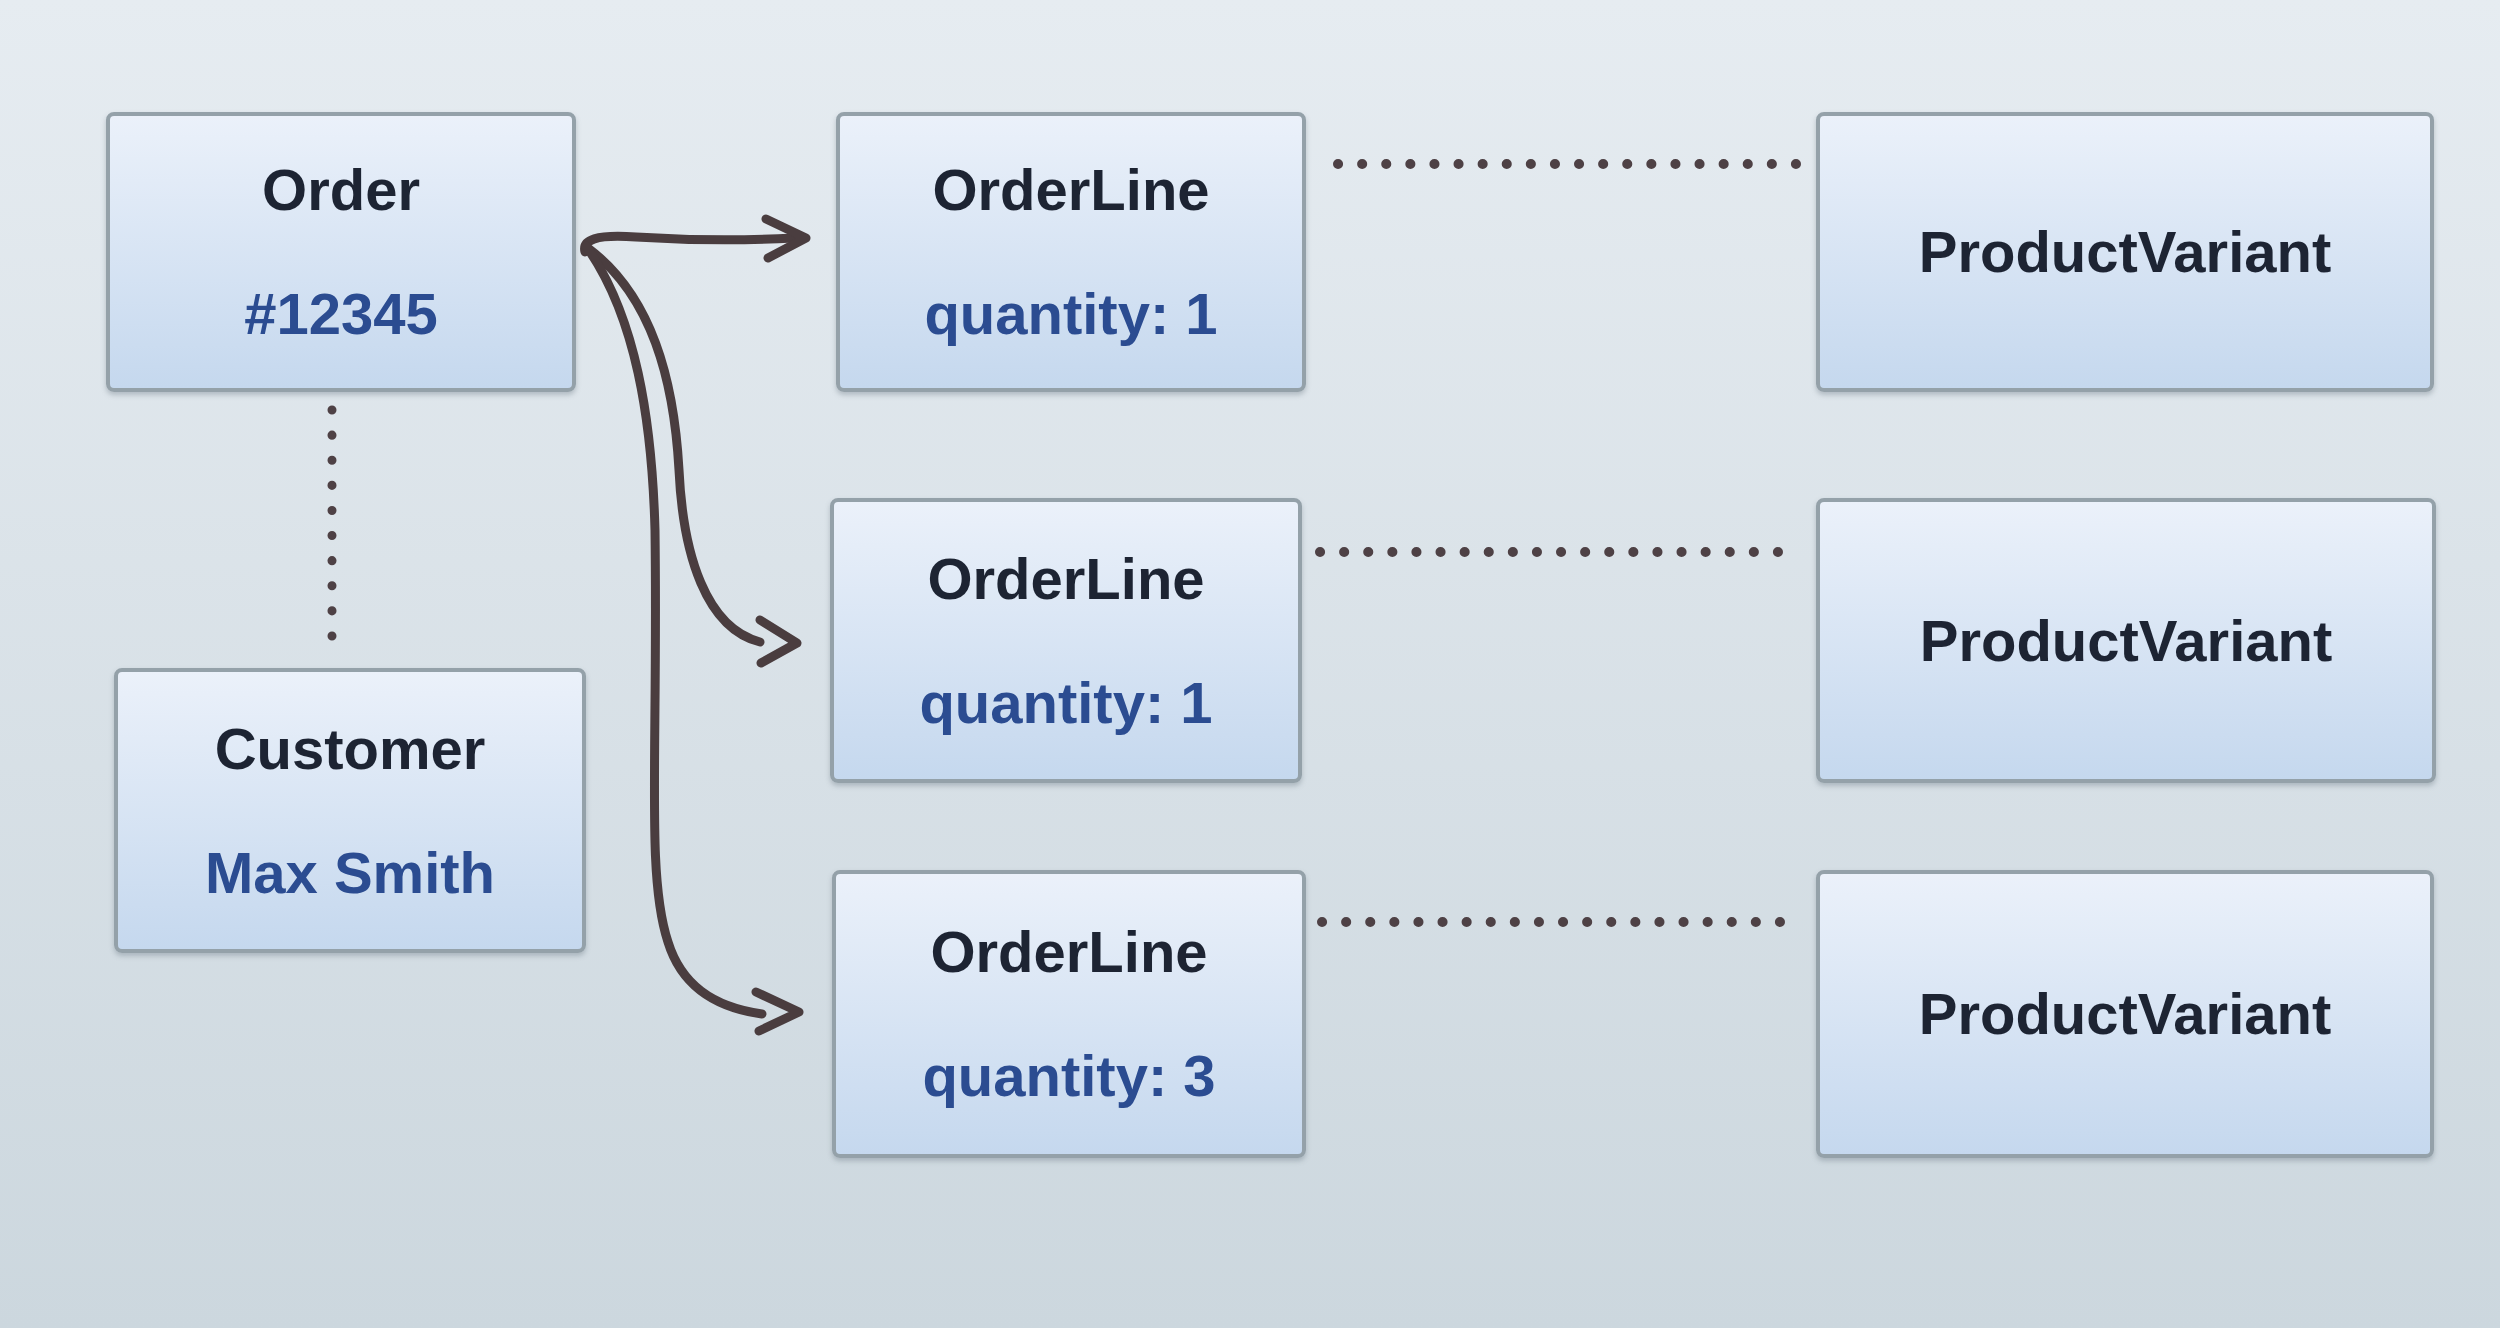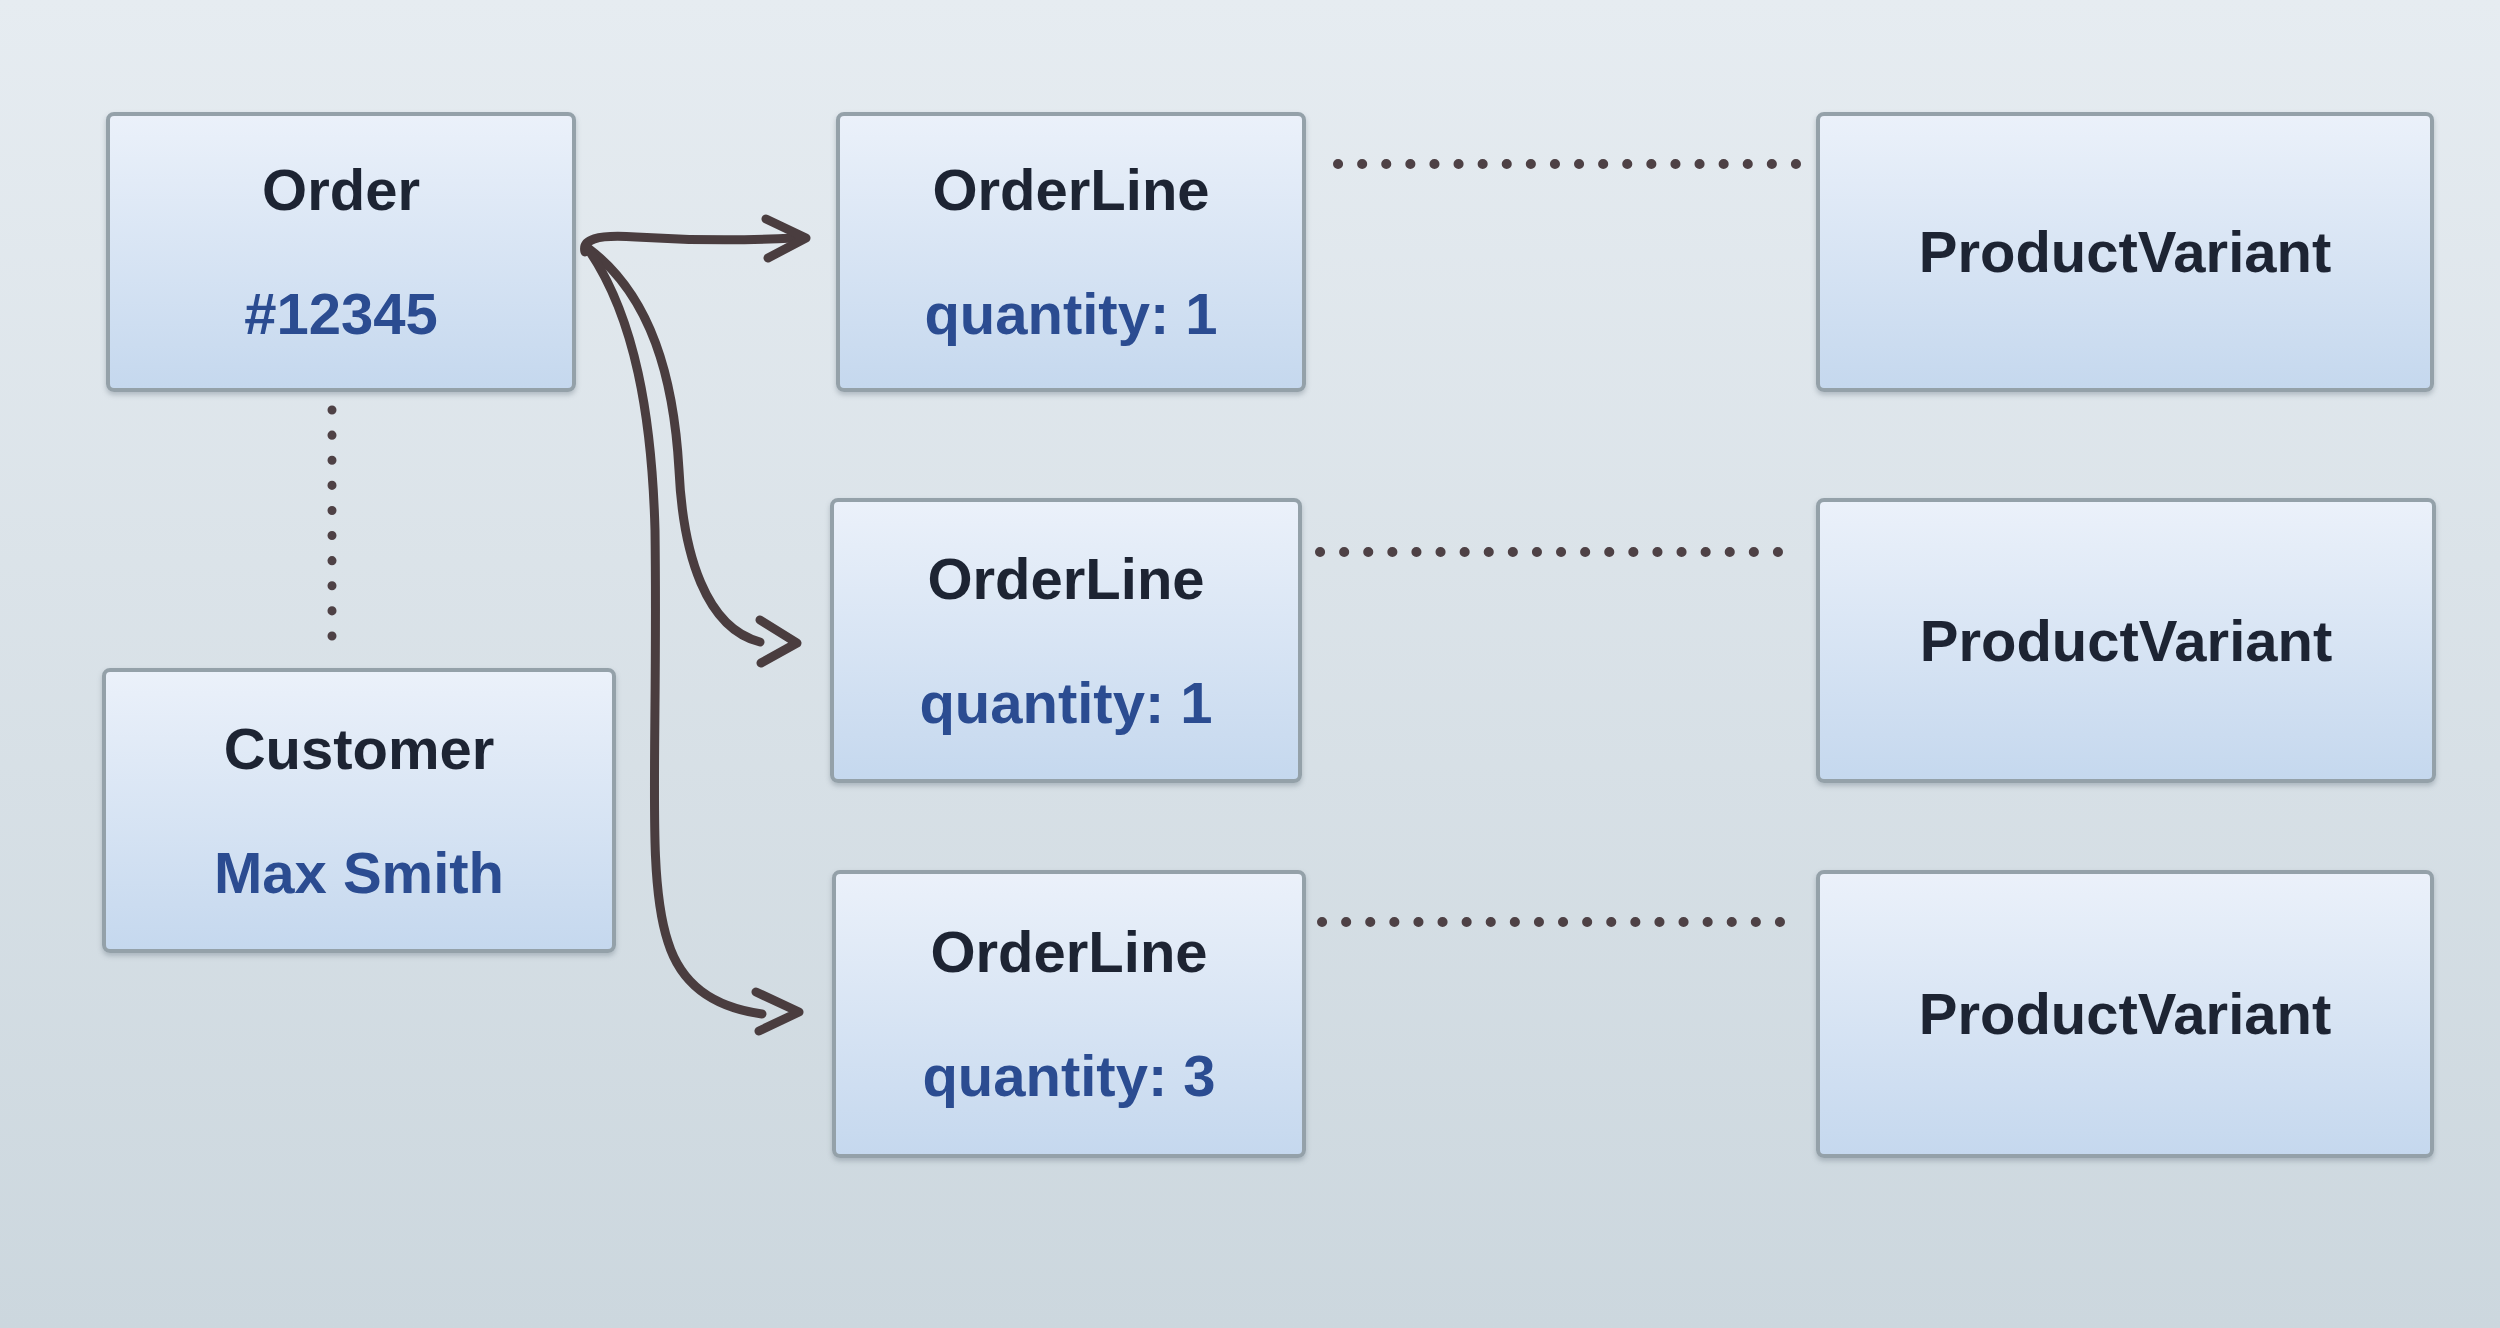--- a/index.html
+++ b/index.html
@@ -56,21 +56,21 @@
     white-space: nowrap;
   }
   .node-value {
     font-size: 58px;
     font-weight: 700;
     line-height: 1;
     color: var(--node_value_text, #2b4c91);
     white-space: nowrap;
   }
   #node-order    { left: 106px;  top: 112px; width: 470px; height: 280px; }
-  #node-customer { left: 102px;  top: 668px; width: 514px; height: 285px; }
+  #node-customer { left: 114px;  top: 668px; width: 472px; height: 285px; }
   #node-ol1      { left: 836px;  top: 112px; width: 470px; height: 280px; }
   #node-ol2      { left: 830px;  top: 498px; width: 472px; height: 285px; }
   #node-ol3      { left: 832px;  top: 870px; width: 474px; height: 288px; }
   #node-pv1      { left: 1816px; top: 112px; width: 618px; height: 280px; }
   #node-pv2      { left: 1816px; top: 498px; width: 620px; height: 285px; }
   #node-pv3      { left: 1816px; top: 870px; width: 618px; height: 288px; }
 </style>
 </head>
 <body>
 

